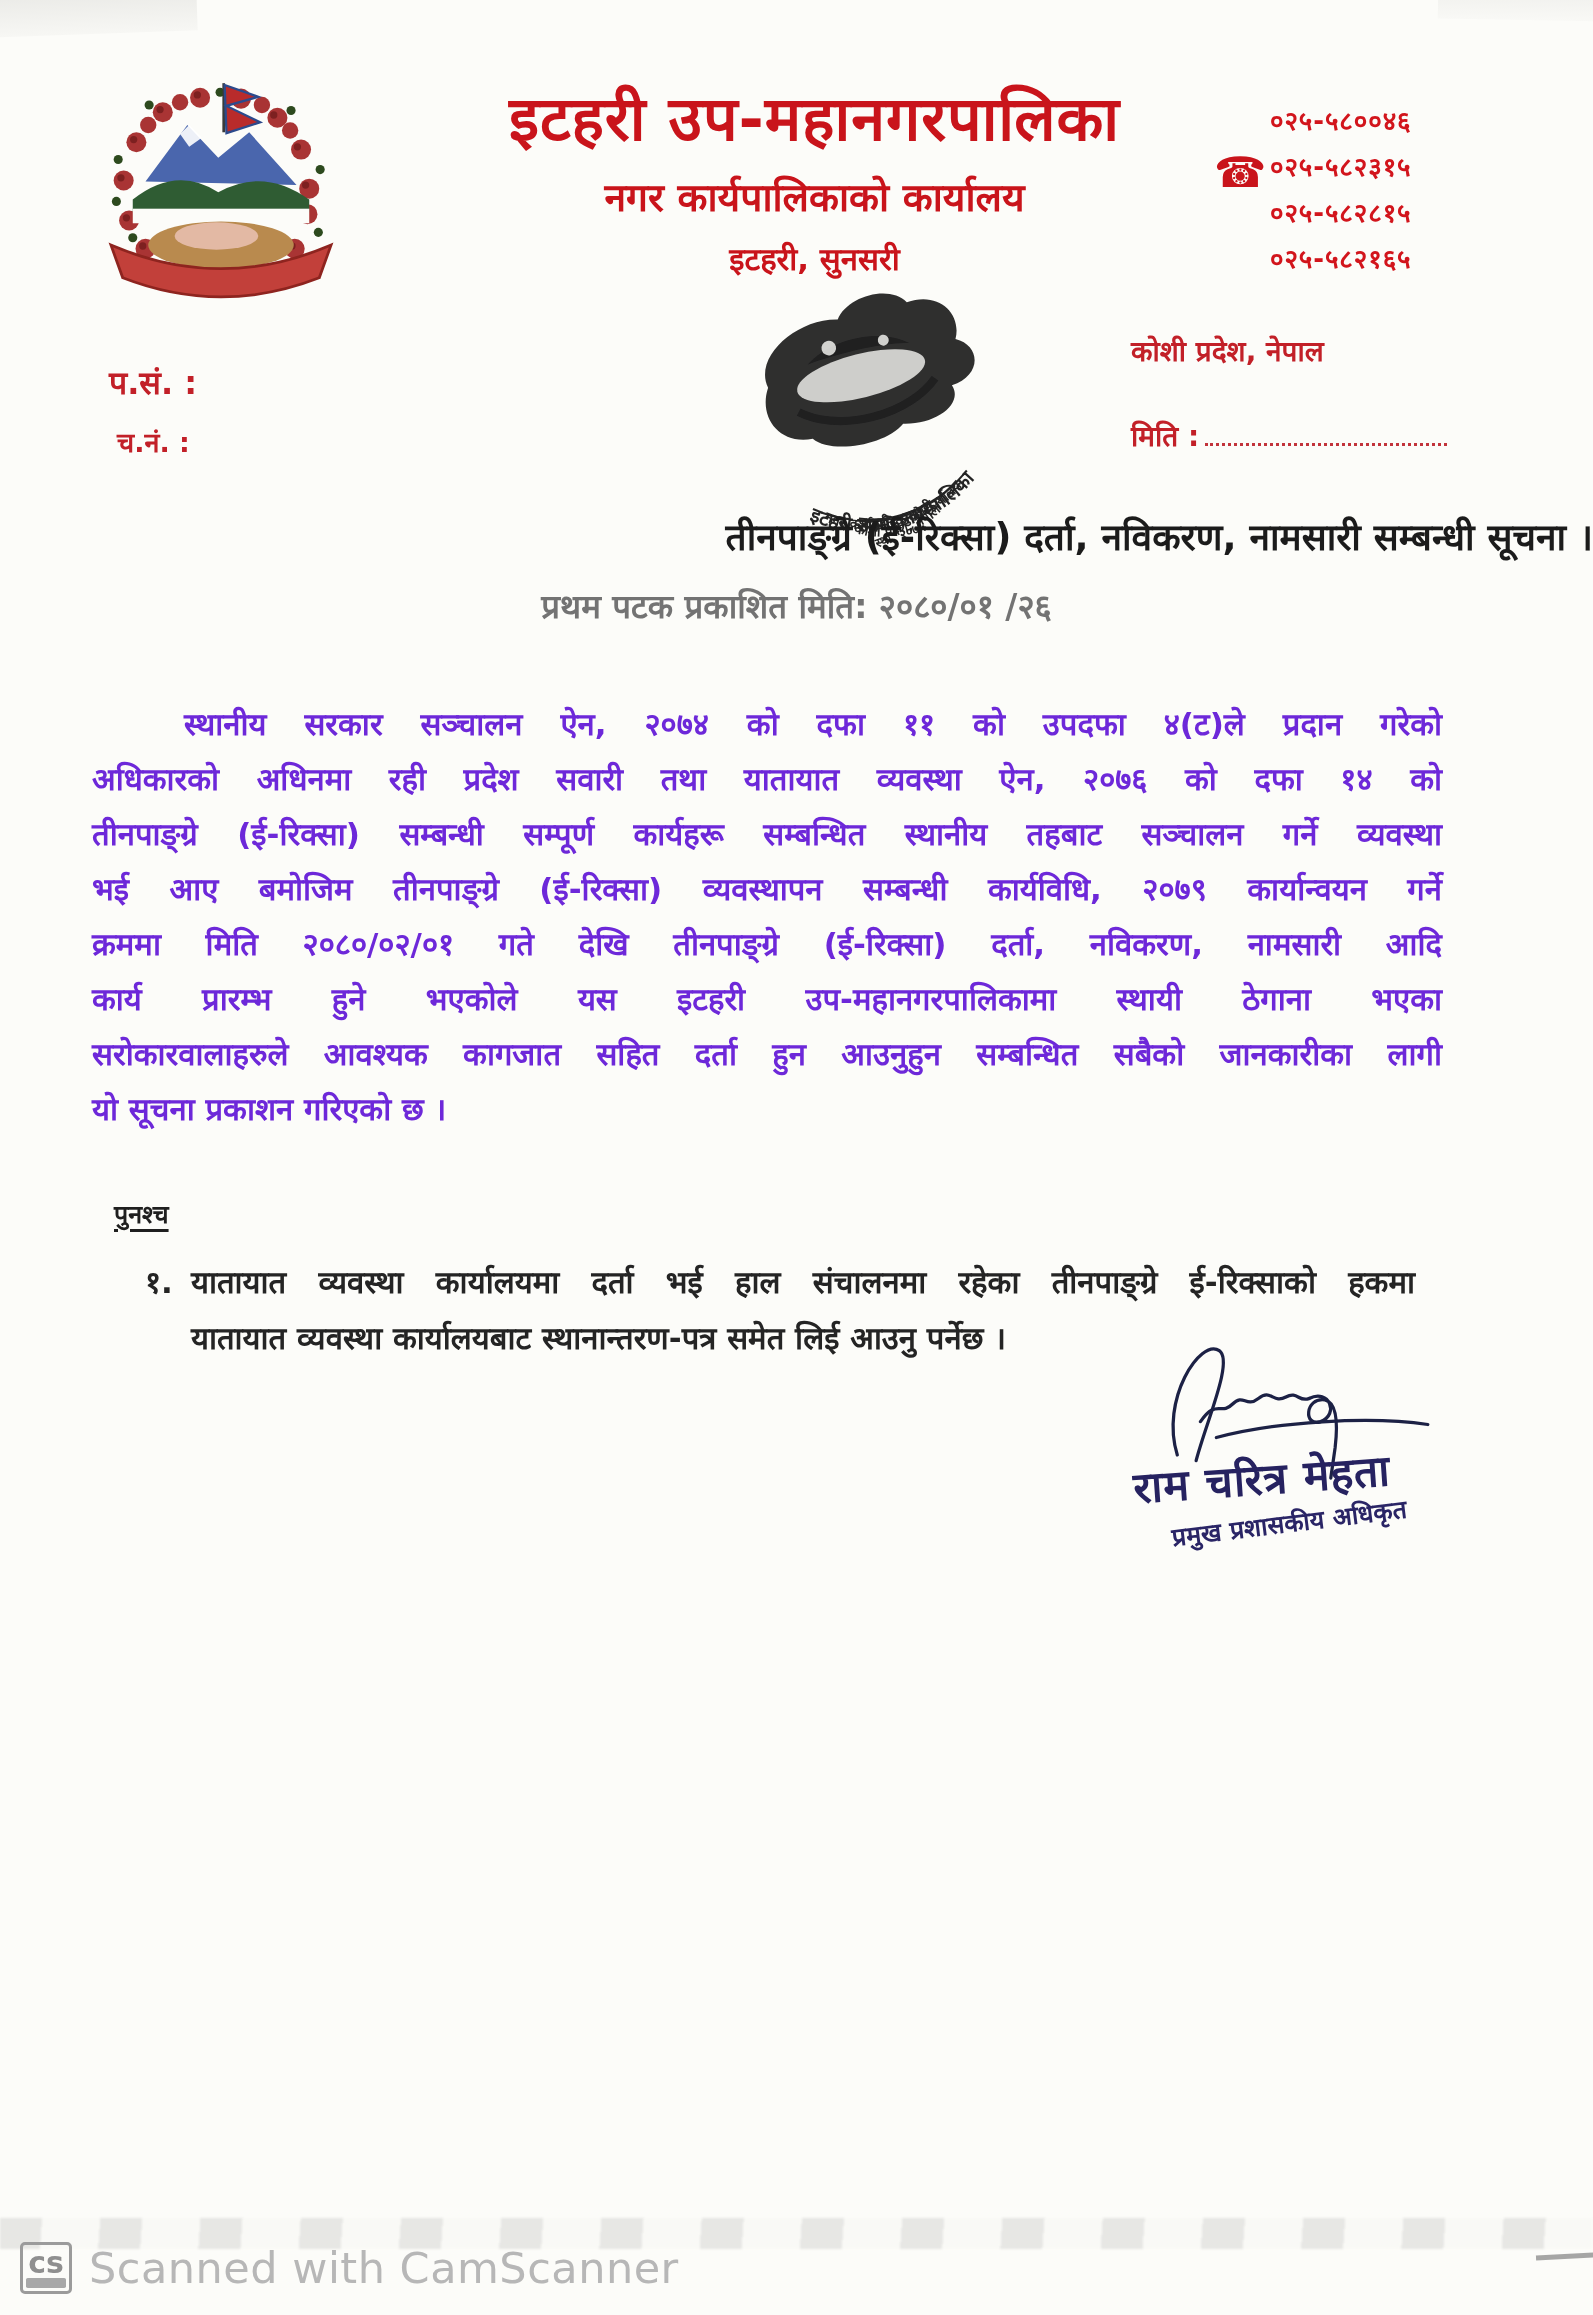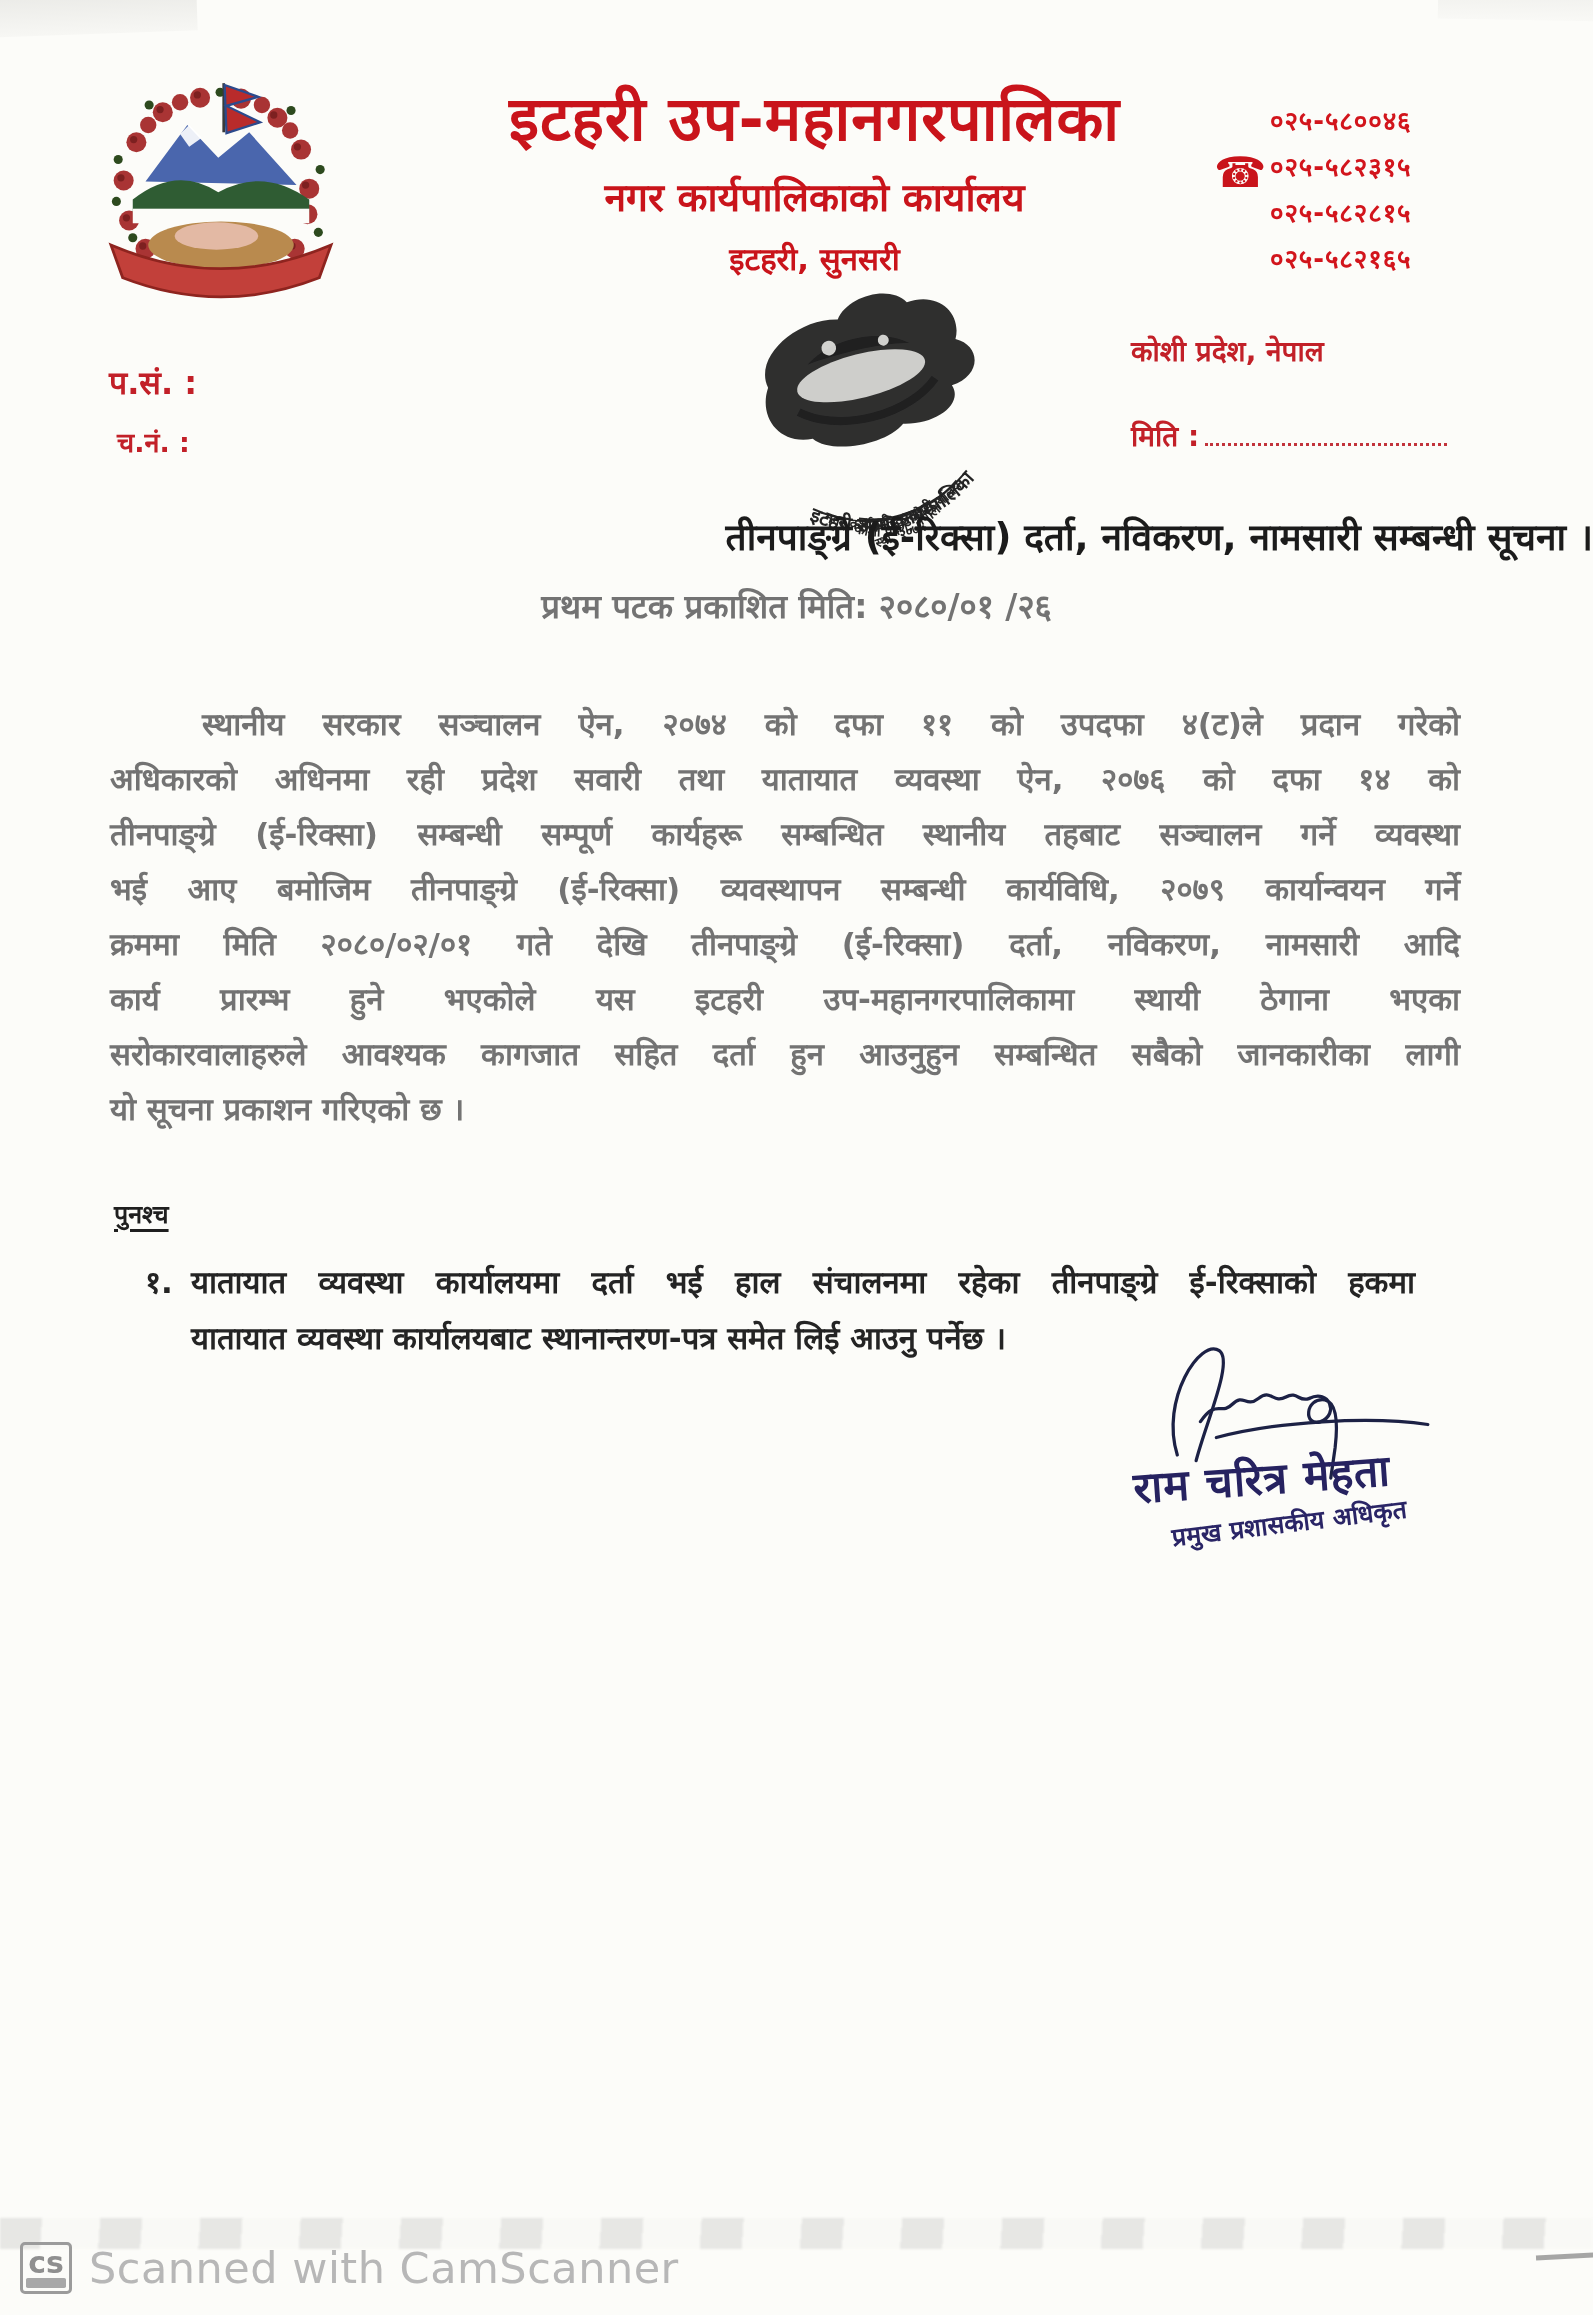--- a/index.html
+++ b/index.html
@@ -33,21 +33,21 @@
   .refno{position:absolute;left:109px;top:360px;font-size:32px;font-weight:bold;color:#c22028;}
   .dispatch{position:absolute;left:117px;top:423px;font-size:27px;font-weight:bold;color:#c22028;}
   
   .stamp{position:absolute;left:716px;top:286px;width:315px;height:289px;opacity:.93;}
   .stamp text{font-family:"DejaVu Sans","Liberation Sans",sans-serif;font-weight:bold;fill:#141414;}
   
   .n-heading{position:absolute;left:0;top:510px;width:1593px;text-align:right;
     font-size:37px;font-weight:bold;color:#1b1b1b;}
   .n-published{position:absolute;left:0;top:583px;width:1593px;text-align:center;
     font-size:33px;font-weight:bold;color:#737373;}
-  .body{position:absolute;left:110px;top:697px;width:1350px;color:#737373;
+  .body{position:absolute;left:92px;top:697px;width:1350px;color:#6d28d9;
     font-size:31px;font-weight:600;}
   .body-line{height:55px;line-height:55px;text-align:justify;text-align-last:justify;white-space:nowrap;}
   .body-line:first-of-type{padding-left:92px;}
   .body-line:last-of-type{text-align-last:left;white-space:normal;}
   .ps-head{position:absolute;left:114px;top:1196px;font-size:25px;font-weight:bold;color:#1f1f1f;
     text-decoration:underline;text-decoration-thickness:2.7px;text-underline-offset:6.3px;}
   .ps-item{position:absolute;left:145px;top:1254px;width:1270px;display:flex;gap:18px;
     font-size:31px;font-weight:600;color:#242424;}
   .ps-num{flex:0 0 auto;line-height:56px;}
   .ps-lines{flex:1;}

